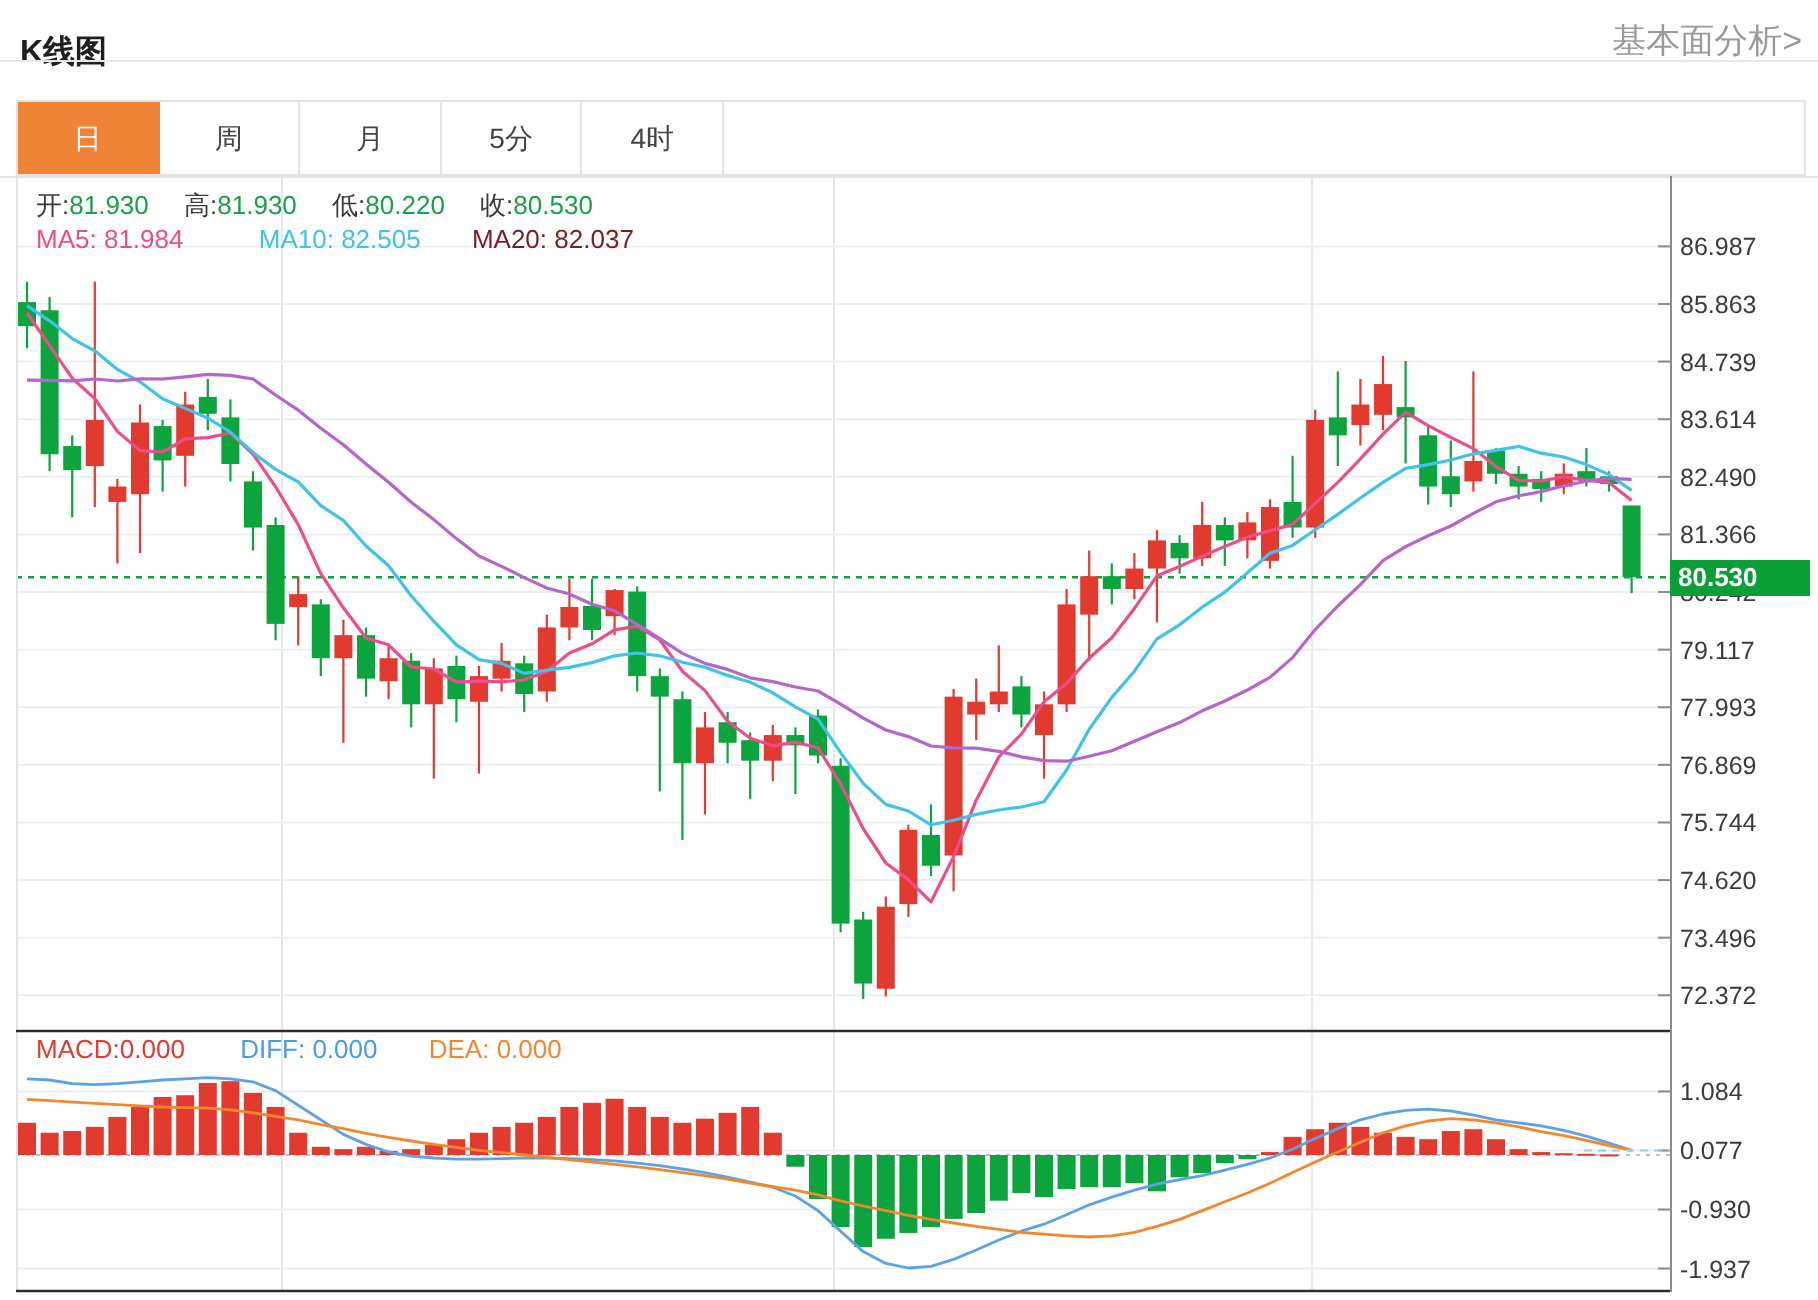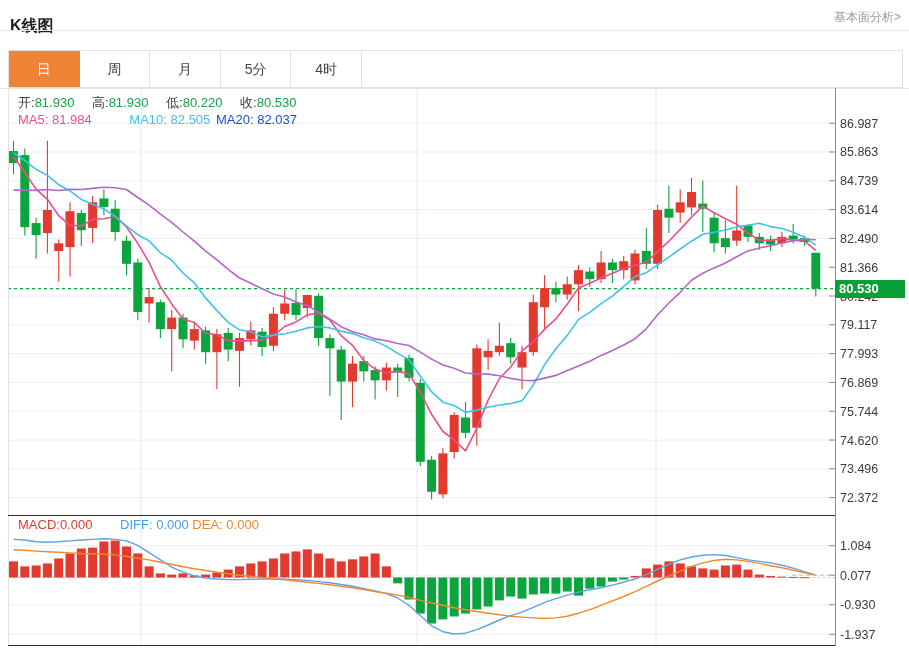--- a/index.html
+++ b/index.html
@@ -2,44 +2,44 @@
 <html><head>
 <meta charset="utf-8">
 <style>
   html,body{margin:0;padding:0;}
   body{
     position:relative;width:909px;height:650px;background:#fff;overflow:hidden;
     font-family:"Liberation Sans","DejaVu Sans",sans-serif;
   }
   .abs{position:absolute;}
   #page-title{left:10px;top:16px;font-size:16px;font-weight:bold;color:#1f1f1f;margin:0;}
-  #fund-link{right:8px;top:9px;font-size:12px;color:#9a9a9a;text-decoration:none;cursor:pointer;}
+  #fund-link{right:8px;top:9px;font-size:17px;color:#9a9a9a;text-decoration:none;cursor:pointer;}
   #title-divider{left:0;top:30px;width:909px;height:1px;background:#e8e8e8;}
   #tabbar{
     left:8px;top:50px;width:895px;height:38px;display:flex;box-sizing:border-box;
     border:1px solid #e2e2e2;background:#fff;
   }
   .tab{
     width:70.6px;box-sizing:border-box;border-right:1px solid #e2e2e2;
     text-align:center;line-height:36px;font-size:14px;color:#444;cursor:pointer;
     background:#fff;flex:none;
   }
   .tab.active{background:#ef8336;color:#fff;border-right-color:#ef8336;}
   #chart-svg{left:0;top:0;}
   svg text{font-family:"Liberation Sans","DejaVu Sans",sans-serif;}
   #ohlc-row{left:18px;top:94px;font-size:13px;color:#3b3b3b;white-space:nowrap;}
   #ohlc-row .pair{margin-right:14px;}
   #ohlc-row .val{color:#16a347;}
   #ma-row{left:18px;top:112px;font-size:13px;white-space:nowrap;}
   #ma-row .ma5{color:#ee4d8b;margin-right:34px;}
   #ma-row .ma10{color:#3fc3e8;margin-right:2px;}
-  #ma-row .ma20{color:#1d4ed8;}
+  #ma-row .ma20{color:#7f1d1d;margin-left:20px;}
   #macd-row{left:18px;top:517px;font-size:13px;white-space:nowrap;}
   #macd-row .macd{color:#e23a2e;margin-right:24px;}
-  #macd-row .diff{color:#4a9ce8;}
+  #macd-row .diff{color:#4a9ce8;margin-right:22px;}
   #macd-row .dea{color:#f2882e;}
   #price-badge{
     left:835px;top:280px;width:66px;height:18px;background:#0a9e37;color:#fff;
     font-size:13px;font-weight:bold;line-height:18px;padding-left:4px;
   }
 </style>
 </head>
 <body>
 
 <h1 class="abs" id="page-title">K线图</h1>

